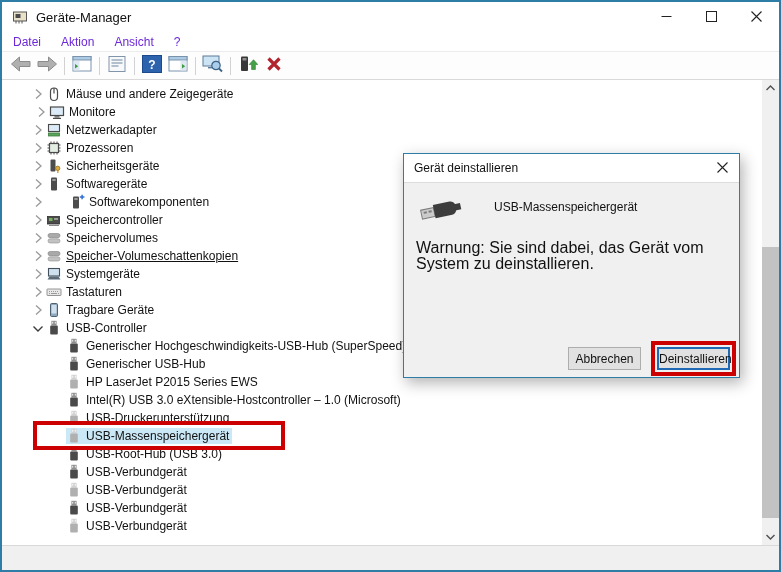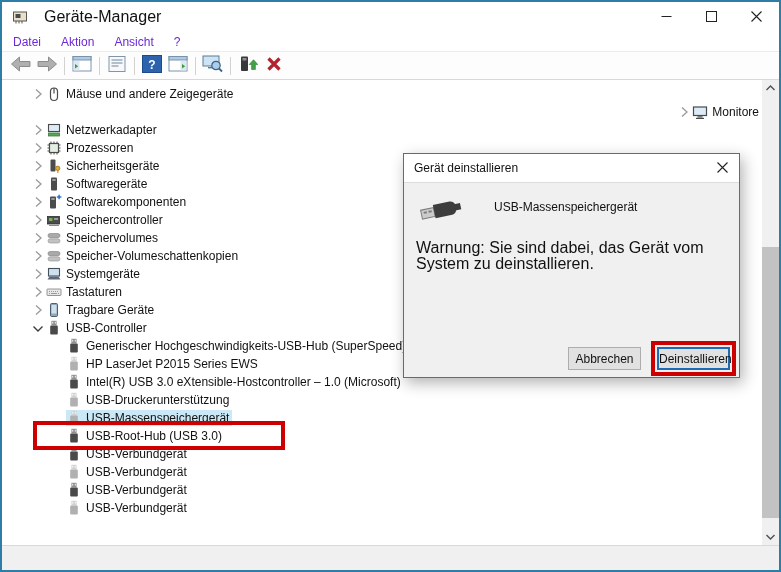--- a/index.html
+++ b/index.html
@@ -1,20 +1,20 @@
 <!DOCTYPE html>
 <html style="--window-border: #2e7da6; --selection-highlight: #cbe8f6; --annotation-red: #cc0000; --dialog-body: #f0f0f0; --status-bar: #f0f0f0; --default-button-focus: #2069b5; --uninstall-x: #b2232e;"><head>
 <meta charset="utf-8">
 <style>
   html,body{margin:0;padding:0;background:#fff}
   *{font-family:"Liberation Sans",sans-serif}
   .window{position:relative;width:781px;height:572px;border:2px solid var(--window-border,#2e7da6);box-sizing:border-box;background:#fff;overflow:hidden}
   .titlebar{position:absolute;top:0;left:0;right:0;height:30px;display:flex;align-items:center;background:#fff}
   .appicon{margin-left:10px;width:16px;height:16px;flex:none}
-  .title{margin-left:16px;font-size:16px;color:#111}
+  .title{margin-left:8px;font-size:13px;color:#111}
   .wcontrols{margin-left:auto;display:flex;height:100%}
   .wbtn{width:45px;height:100%;border:0;background:transparent;display:flex;align-items:center;justify-content:center;padding:0;cursor:default}
   .menubar{position:absolute;top:30px;height:20px;left:0;right:0;display:flex;align-items:center;font-size:12px;color:#6d28d9;background:#fff;border-bottom:1px solid #ececec;box-sizing:border-box}
   .mitem{padding:2px 9px;margin-left:2px}
   .toolbar{position:absolute;top:50px;height:28px;left:0;right:0;display:flex;align-items:center;background:#fdfdfd;border-bottom:1px solid #d9d9d9;box-sizing:border-box;padding-left:6px}
   .tbtn{width:26px;height:24px;display:flex;align-items:center;justify-content:center}
   .tsep{width:1px;height:18px;background:#d2d2d2;margin:0 4px}
   .content{position:absolute;top:78px;left:0;width:777px;height:465px;background:#fff;overflow:hidden}
   .tree{position:absolute;top:5px;left:0;right:17px}
   .tree-row{display:flex;align-items:center;height:18px;font-size:12px;color:#111;white-space:nowrap}
@@ -153,21 +153,21 @@
             </svg>
           </span>
           <span class="rsel">
             <span class="ticon"><svg width="16" height="16" viewBox="0 0 16 16">
                 <rect x="4.5" y="2" width="7" height="12.5" rx="3.5" fill="#fff" stroke="#4a4a4a" stroke-width="1.2"></rect>
                 <line x1="8" y1="2" x2="8" y2="7.5" stroke="#4a4a4a" stroke-width="1.2"></line>
               </svg></span>
             <span>Mäuse und andere Zeigegeräte</span>
           </span>
         </div>
-        <div class="tree-row" style="padding-left: 40px; justify-content: flex-end;">
+        <div class="tree-row" style="padding-left: 31px;">
           <span class="chev">
             <svg width="16" height="16" viewBox="0 0 16 16">
               <path d="M6 3.5l5 4.5-5 4.5" fill="none" stroke="#9a9a9a" stroke-width="1.3"></path>
             </svg>
           </span>
           <span class="rsel">
             <span class="ticon"><svg width="16" height="16" viewBox="0 0 16 16">
                 <rect x="1.5" y="3" width="13" height="8.5" fill="#dcebf7" stroke="#4a4a4a" stroke-width="1.2"></rect>
                 <rect x="5.5" y="12.3" width="5" height="1.2" fill="#4a4a4a"></rect>
                 <rect x="4" y="13.8" width="8" height="1.2" fill="#4a4a4a"></rect>
@@ -225,21 +225,21 @@
             </svg>
           </span>
           <span class="rsel">
             <span class="ticon"><svg width="16" height="16" viewBox="0 0 16 16">
                 <rect x="5" y="1.5" width="6" height="13" rx="1" fill="#4c4c4c"></rect>
                 <rect x="6.3" y="3" width="3.4" height="2" fill="#9a9a9a"></rect>
               </svg></span>
             <span>Softwaregeräte</span>
           </span>
         </div>
-        <div class="tree-row" style="padding-left: 28px;">
+        <div class="tree-row" style="padding-left: 28px; gap: 23px;">
           <span class="chev">
             <svg width="16" height="16" viewBox="0 0 16 16">
               <path d="M6 3.5l5 4.5-5 4.5" fill="none" stroke="#9a9a9a" stroke-width="1.3"></path>
             </svg>
           </span>
           <span class="rsel">
             <span class="ticon"><svg width="16" height="16" viewBox="0 0 16 16">
                 <rect x="4" y="2.5" width="6" height="12" rx="1" fill="#4c4c4c"></rect>
                 <rect x="5.3" y="4" width="3.4" height="2" fill="#9a9a9a"></rect>
                 <path d="M10.8 3h4.6M13.1 0.7v4.6" stroke="#2f6fd6" stroke-width="1.5"></path>
@@ -270,21 +270,21 @@
             </svg>
           </span>
           <span class="rsel">
             <span class="ticon"><svg width="16" height="16" viewBox="0 0 16 16">
                 <rect x="2" y="3.5" width="12" height="4.2" rx="2.1" fill="#a9a9a9" stroke="#7e7e7e" stroke-width="0.6"></rect>
                 <rect x="2" y="8.8" width="12" height="4.2" rx="2.1" fill="#c2c2c2" stroke="#8e8e8e" stroke-width="0.6"></rect>
               </svg></span>
             <span>Speichervolumes</span>
           </span>
         </div>
-        <div class="tree-row" style="padding-left: 28px;">
+        <div class="tree-row" style="padding-left: 28px; text-decoration: underline;">
           <span class="chev">
             <svg width="16" height="16" viewBox="0 0 16 16">
               <path d="M6 3.5l5 4.5-5 4.5" fill="none" stroke="#9a9a9a" stroke-width="1.3"></path>
             </svg>
           </span>
           <span class="rsel">
             <span class="ticon"><svg width="16" height="16" viewBox="0 0 16 16">
                 <rect x="2" y="3.5" width="12" height="4.2" rx="2.1" fill="#a9a9a9" stroke="#7e7e7e" stroke-width="0.6"></rect>
                 <rect x="2" y="8.8" width="12" height="4.2" rx="2.1" fill="#c2c2c2" stroke="#8e8e8e" stroke-width="0.6"></rect>
               </svg></span>
@@ -350,20 +350,31 @@
         </div>
         <div class="tree-row" style="padding-left: 48px;">
           <span class="chev"></span>
           <span class="rsel">
             <span class="ticon"><svg width="16" height="16" viewBox="0 0 16 16">
                 <rect x="5.4" y="0.8" width="5.2" height="4.6" fill="#909090"></rect>
                 <path d="M6.7 1.8v1.8M9.3 1.8v1.8" stroke="#fff" stroke-width="0.9"></path>
                 <rect x="4.2" y="5.4" width="7.6" height="9.2" rx="1" fill="#4a4a4a"></rect>
               </svg></span>
             <span>Generischer Hochgeschwindigkeits-USB-Hub (SuperSpeed)</span>
+          </span>
+        </div>
+        <div class="tree-row" style="padding-left: 48px;">
+          <span class="chev"></span>
+          <span class="rsel">
+            <span class="ticon"><svg width="16" height="16" viewBox="0 0 16 16">
+                <rect x="5.4" y="0.8" width="5.2" height="4.6" fill="#909090"></rect>
+                <path d="M6.7 1.8v1.8M9.3 1.8v1.8" stroke="#fff" stroke-width="0.9"></path>
+                <rect x="4.2" y="5.4" width="7.6" height="9.2" rx="1" fill="#4a4a4a"></rect>
+              </svg></span>
+            <span>Generischer USB-Hub</span>
           </span>
         </div>
         <div class="tree-row" style="padding-left: 48px;">
           <span class="chev"></span>
           <span class="rsel">
             <span class="ticon"><svg width="16" height="16" viewBox="0 0 16 16">
                 <rect x="5.4" y="0.8" width="5.2" height="4.6" fill="#d2d2d2"></rect>
                 <path d="M6.7 1.8v1.8M9.3 1.8v1.8" stroke="#fff" stroke-width="0.9"></path>
                 <rect x="4.2" y="5.4" width="7.6" height="9.2" rx="1" fill="#b0b0b0"></rect>
               </svg></span>

